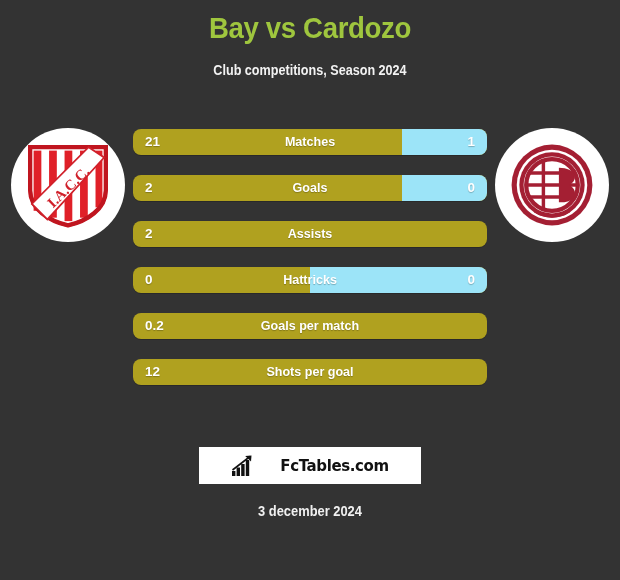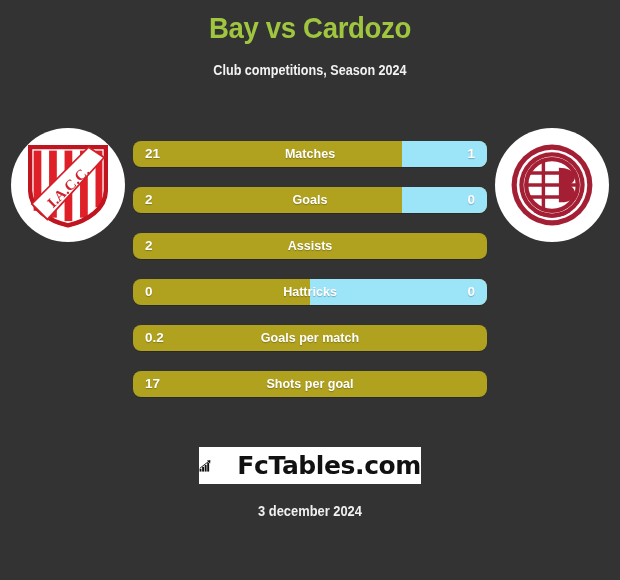--- a/index.html
+++ b/index.html
@@ -74,21 +74,20 @@
     width: 86px;
     height: 86px;
   }
 
   
   .rows {
     position: absolute;
     left: 133px;
     top: 129px;
     width: 354px;
-    margin-top: 12px;
   }
   .row {
     position: relative;
     height: 26px;
     margin-bottom: 20px;
     border-radius: 8px;
     overflow: hidden;
     background: #b0a11f;
     box-shadow: 0 1px 0 rgba(0,0,0,.18);
   }
@@ -129,21 +128,21 @@
     width: 222px;
     height: 37px;
     background: #ffffff;
     display: flex;
     align-items: center;
     justify-content: center;
     gap: 5px;
   }
   .fct-icon { width: 24px; height: 22px; display: block; }
   .fct-text {
-    font-size: 25px;
+    font-size: 15px;
     font-weight: bold;
     color: #111111;
     letter-spacing: -0.4px;
     font-family: "DejaVu Sans", sans-serif;
     margin-left: 20px;
   }
   .date {
     position: absolute;
     top: 503px;
     left: 0;
@@ -237,21 +236,21 @@
 
     <div class="row">
       <div class="row-right" style="width:0%"></div>
       <div class="row-home">0.2</div>
       <div class="row-label">Goals per match</div>
       <div class="row-away"></div>
     </div>
 
     <div class="row">
       <div class="row-right" style="width:0%"></div>
-      <div class="row-home">17</div>
+      <div class="row-home">12</div>
       <div class="row-label">Shots per goal</div>
       <div class="row-away"></div>
     </div>
 
 
   </div>
 
   <div class="fct-logo">
     <svg class="fct-icon" viewBox="0 0 24 22">
       <g fill="#111111">

